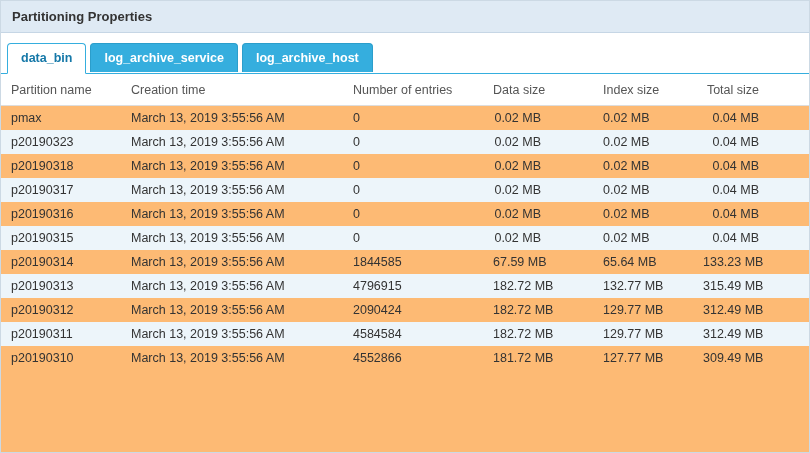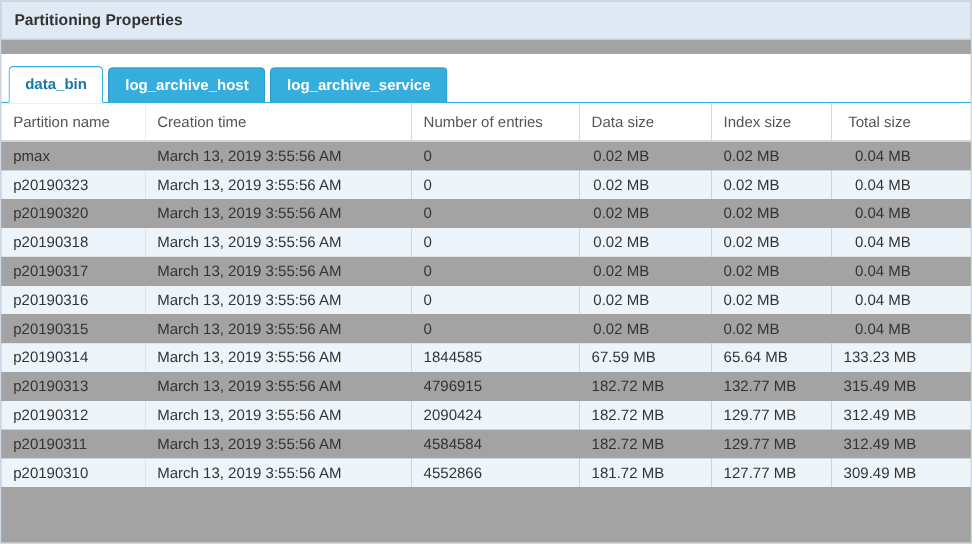--- a/index.html
+++ b/index.html
@@ -3,41 +3,40 @@
 <meta charset="utf-8">
 <style>
   * { box-sizing: border-box; }
   html, body { margin: 0; padding: 0; background: #ffffff; }
   body { font-family: "Liberation Sans", sans-serif; }
 
   .panel {
     width: 810px;
     height: 453px;
     border: 1px solid #ccd9e4;
-    background: #a3a3a3;
+    background: #fdba74;
     overflow: hidden;
   }
 
   .title-bar {
     background: #dfeaf4;
     border-bottom: 1px solid #c6d6e5;
     padding: 8px 11px;
     font-size: 13px;
     font-weight: bold;
     color: #333333;
   }
 
   .tab-bar {
     display: flex;
-    align-items: center;
+    align-items: flex-start;
     gap: 4px;
     padding: 10px 6px 0 6px;
     border-bottom: 1px solid #35aede;
     background: #ffffff;
-    margin-top: 12px;
   }
 
   .tab {
     background: #35aede;
     color: #ffffff;
     font-size: 12.5px;
     font-weight: bold;
     padding: 7px 13px;
     border: 1px solid #2b9ecb;
     border-bottom: none;
@@ -100,22 +99,22 @@
 <body>
 
 <div class="panel">
 
   <div class="title-bar">
     <span>Partitioning Properties</span>
   </div>
 
   <div class="tab-bar">
       <div class="tab active">data_bin</div>
+      <div class="tab">log_archive_service</div>
       <div class="tab">log_archive_host</div>
-      <div class="tab">log_archive_service</div>
     </div>
 
   <table class="data-table">
     <colgroup>
       <col style="width:120px">
       <col style="width:222px">
       <col style="width:140px">
       <col style="width:110px">
       <col style="width:100px">
       <col style="width:118px">
@@ -141,28 +140,20 @@
         </tr>
         <tr>
           <td class="align-left">p20190323</td>
           <td class="align-left">March 13, 2019 3:55:56 AM</td>
           <td class="align-left">0</td>
           <td class="align-right">0.02 MB</td>
           <td class="align-right">0.02 MB</td>
           <td class="align-right">0.04 MB</td>
         </tr>
         <tr>
-          <td class="align-left">p20190320</td>
-          <td class="align-left">March 13, 2019 3:55:56 AM</td>
-          <td class="align-left">0</td>
-          <td class="align-right">0.02 MB</td>
-          <td class="align-right">0.02 MB</td>
-          <td class="align-right">0.04 MB</td>
-        </tr>
-        <tr>
           <td class="align-left">p20190318</td>
           <td class="align-left">March 13, 2019 3:55:56 AM</td>
           <td class="align-left">0</td>
           <td class="align-right">0.02 MB</td>
           <td class="align-right">0.02 MB</td>
           <td class="align-right">0.04 MB</td>
         </tr>
         <tr>
           <td class="align-left">p20190317</td>
           <td class="align-left">March 13, 2019 3:55:56 AM</td>

